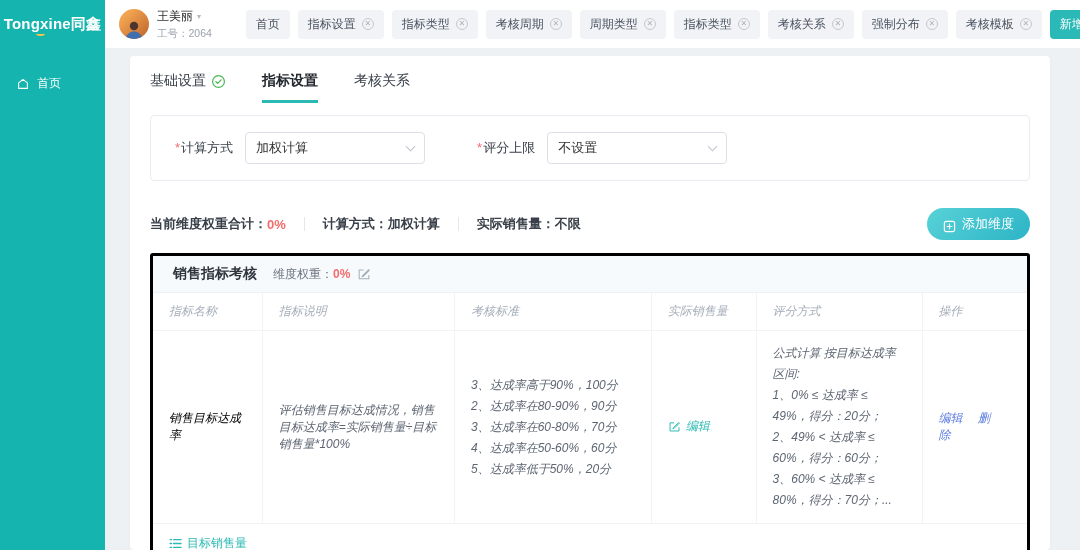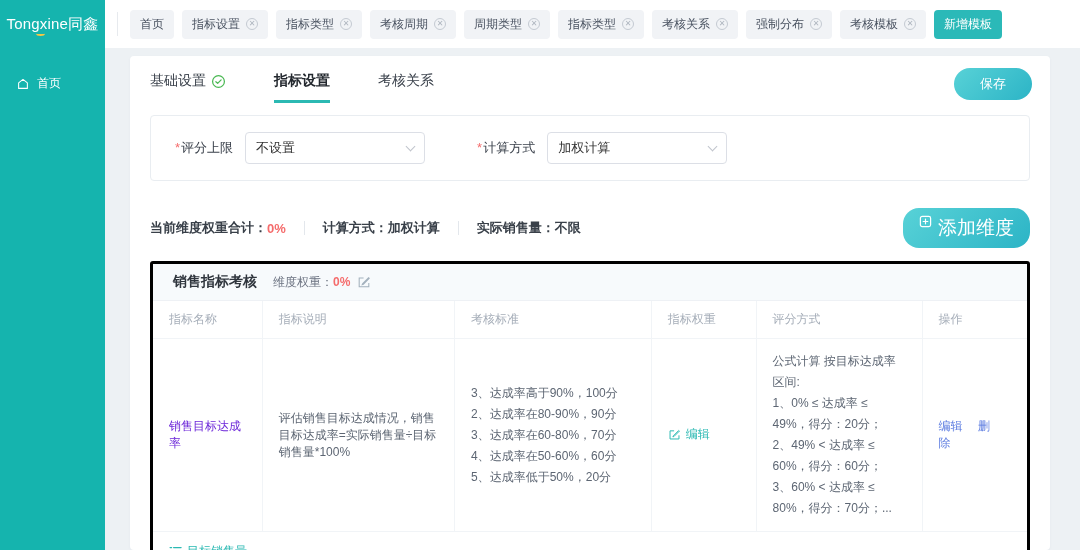--- a/index.html
+++ b/index.html
@@ -1,20 +1,20 @@
 <!DOCTYPE html>
 <html><head>
 <meta charset="utf-8">
 <style>
   * { margin:0; padding:0; box-sizing:border-box; }
   html,body { width:1080px; height:550px; overflow:hidden; font-family:"Liberation Sans","DejaVu Sans",sans-serif; background:#edf1f4; }
 
   
   .topbar { height:48px; display:flex; align-items:center; background:#fff; position:relative; z-index:3; }
-  .logo-box { width:105px; height:48px; background:#15b4ae; color:#fff; display:flex; align-items:center; justify-content:center; font-weight:normal; font-size:15px; letter-spacing:.2px; position:relative; flex:0 0 auto;}
+  .logo-box { width:105px; height:48px; background:#15b4ae; color:#fff; display:flex; align-items:center; justify-content:center; font-weight:bold; font-size:15px; letter-spacing:.2px; position:relative; flex:0 0 auto;}
   .logo-smile { position:absolute; left:36px; bottom:12px; width:9px; height:5px; border-bottom:2px solid #f6c844; border-radius:50%; }
   .user-block { display:flex; align-items:center; gap:8px; padding:0 10px 0 14px; flex:0 0 auto;}
   .avatar { width:30px; height:30px; border-radius:50%; background:linear-gradient(135deg,#f2a551 20%,#c76f33 85%); position:relative; overflow:hidden; }
   .avatar svg { position:absolute; bottom:-2px; left:3px; }
   .uname { font-size:12px; color:#333; display:flex; align-items:center; gap:4px; }
   .uid { font-size:10.5px; color:#9aa2ad; margin-top:2px; }
   .caret { font-size:8px; color:#b4bac2; }
   .vdiv { width:1px; height:24px; background:#e7eaee; margin:0 12px; }
   .ttabs { display:flex; align-items:center; gap:8px; }
   .ttab { background:#f1f3f6; border-radius:4px; padding:6px 10px; font-size:12px; color:#4a5361; display:flex; align-items:center; gap:6px; white-space:nowrap; cursor:pointer; }
@@ -23,63 +23,78 @@
 
   
   .layout { display:flex; height:502px; }
   .sidebar { width:105px; background:#15b4ae; color:#fff; padding-top:14px; flex:0 0 auto; }
   .s-item { display:flex; align-items:center; gap:7px; font-size:12px; padding:13px 0 13px 16px; cursor:pointer; }
   .s-item .arr { margin-left:4px; font-size:9px; }
   .main { flex:1; padding:8px 30px 0 25px; overflow:hidden; }
 
   
   .card { background:#fff; border-radius:4px; height:494px; padding:16px 20px; position:relative; box-shadow:0 1px 3px rgba(30,60,90,.04); }
-  .ptabs { display:flex; gap:48px; align-items:center; }
+  .ptabs { display:flex; gap:36px; align-items:center; }
   .ptab { font-size:14px; color:#3a414b; padding-bottom:10px; border-bottom:3px solid transparent; display:flex; align-items:center; gap:5px; cursor:pointer; }
   .ptab.active { font-weight:bold; color:#24292f; border-bottom-color:#2bb9b3; }
   .save-btn { position:absolute; top:12px; right:18px; background:linear-gradient(135deg,#58d2d7,#2cb4c6); color:#fff; font-size:13px; border:none; border-radius:16px; padding:7px 26px; cursor:pointer; }
 
   .form-box { margin-top:12px; border:1px solid #e9edf1; border-radius:4px; padding:16px 24px; display:flex; align-items:center; gap:52px; }
   .fgroup { display:flex; align-items:center; gap:12px; }
   .flabel { font-size:13px; color:#3a414b; }
   .req { color:#f56c6c; margin-right:1px; }
   .select { width:180px; height:32px; border:1px solid #dcdfe6; border-radius:4px; display:flex; align-items:center; justify-content:space-between; padding:0 10px; font-size:13px; color:#333; cursor:pointer; background:#fff; }
   .chev { width:7px; height:7px; border-right:1.4px solid #c0c4cc; border-bottom:1.4px solid #c0c4cc; transform:rotate(45deg); margin-top:-4px; }
 
   .summary { margin-top:27px; display:flex; align-items:center; font-size:13px; color:#394049; font-weight:bold; }
   .summary .red { color:#f56c6c; }
   .sum-div { width:1px; height:14px; background:#e3e7ec; margin:0 18px; }
-  .add-btn { margin-left:auto; background:linear-gradient(135deg,#58d2d7,#2cb4c6); color:#fff; font-size:19px; font-weight:normal; border:none; border-radius:16px; padding:7px 16px; display:flex; align-items:flex-start; gap:6px; cursor:pointer; }
+  .add-btn { margin-left:auto; background:linear-gradient(135deg,#58d2d7,#2cb4c6); color:#fff; font-size:13px; font-weight:normal; border:none; border-radius:16px; padding:7px 16px; display:flex; align-items:flex-end; gap:6px; cursor:pointer; }
 
   .section { margin-top:13px; border:3px solid #000000; border-radius:3px; }
   .sec-head { background:#f7fafc; border-bottom:1px solid #eef1f5; padding:9px 20px; display:flex; align-items:center; }
   .sec-title { font-size:14px; font-weight:bold; color:#2f353d; }
   .sec-weight { font-size:12px; color:#6b7280; margin-left:16px; }
   .sec-weight .red { color:#f56c6c; font-weight:bold; }
   .sec-edit { margin-left:7px; color:#a3b1bd; display:inline-flex; cursor:pointer; }
 
-  table { width:100%; border-collapse:collapse; table-layout:fixed; }
+  table { width:100%; border-collapse:collapse; table-layout:fixed;font-style:italic; }
   th { font-size:12px; font-weight:normal; color:#a6aeb9; text-align:left; padding:10px 16px; border-bottom:1px solid #f1f4f7; border-right:1px solid #f1f4f7; }
   th:last-child, td:last-child { border-right:none; }
   td { font-size:12px; color:#5d6673; padding:12px 16px; border-bottom:1px solid #f1f4f7; border-right:1px solid #f1f4f7; vertical-align:middle; }
-  td.name { color:#6d28d9; }
+  td.name { color:#000000; }
   .std-line, .score-line { line-height:1.75; }
   .teal-link { color:#2bb9b3; display:inline-flex; align-items:center; gap:5px; cursor:pointer; font-size:12px; }
   .blue-link { color:#5b7be0; cursor:pointer; margin-right:12px; font-size:12px; }
   .lib-row { padding:11px 16px; }
 </style>
 </head>
 <body>
 
 <div class="topbar">
   <div class="logo-box">
     <span>Tongxine同鑫</span>
     <span class="logo-smile"></span>
   </div>
 
+  <div class="user-block">
+    <span class="avatar">
+      <svg width="24" height="24" viewBox="0 0 24 24">
+        <circle cx="12" cy="9" r="4.2" fill="#4a342b"></circle>
+        <path d="M3 24 C4 16.5 9 14.5 12 14.5 C15 14.5 20 16.5 21 24 Z" fill="#3f6fae"></path>
+      </svg>
+    </span>
+    <span>
+      <span class="uname">
+        <span>王美丽</span>
+        <span class="caret">▾</span>
+      </span>
+      <div class="uid">工号：2064</div>
+    </span>
+  </div>
 
   <div class="vdiv"></div>
 
   <div class="ttabs">
     <div class="ttab">
         <span>首页</span>
       </div>
     <div class="ttab">
         <span>指标设置</span>
         <span class="close">✕</span>
@@ -140,34 +155,33 @@
               <path d="M5.2 8.2 L7.1 10 L10.8 6.3" stroke-linecap="round" stroke-linejoin="round"></path>
           </svg>
         </div>
         <div class="ptab active">
           <span>指标设置</span>
         </div>
         <div class="ptab">
           <span>考核关系</span>
         </div>
       </div>
-      <button class="save-btn">保存</button>
 
       <div class="form-box">
+        <div class="fgroup">
+          <span class="flabel"><span class="req">*</span><span>计算方式</span></span>
+          <div class="select">
+            <span>加权计算</span>
+            <span class="chev"></span>
+          </div>
+        </div>
         <div class="fgroup">
           <span class="flabel"><span class="req">*</span><span>评分上限</span></span>
           <div class="select">
             <span>不设置</span>
-            <span class="chev"></span>
-          </div>
-        </div>
-        <div class="fgroup">
-          <span class="flabel"><span class="req">*</span><span>计算方式</span></span>
-          <div class="select">
-            <span>加权计算</span>
             <span class="chev"></span>
           </div>
         </div>
       </div>
 
       <div class="summary">
         <span>当前维度权重合计：</span>
         <span class="red">0%</span>
         <span class="sum-div"></span>
         <span>计算方式：加权计算</span>
@@ -202,21 +216,21 @@
               <col style="width:22.5%">
               <col style="width:12%">
               <col style="width:19%">
               <col style="width:12%">
             </colgroup>
           <tbody>
               <tr>
             <th>指标名称</th>
             <th>指标说明</th>
             <th>考核标准</th>
-            <th>指标权重</th>
+            <th>实际销售量</th>
             <th>评分方式</th>
             <th>操作</th>
           </tr>
           <tr>
             <td class="name">销售目标达成率</td>
             <td>评估销售目标达成情况，销售目标达成率=实际销售量÷目标销售量*100%</td>
             <td>
               <div class="std-line">3、达成率高于90%，100分</div>
               <div class="std-line">2、达成率在80-90%，90分</div>
               <div class="std-line">3、达成率在60-80%，70分</div>

